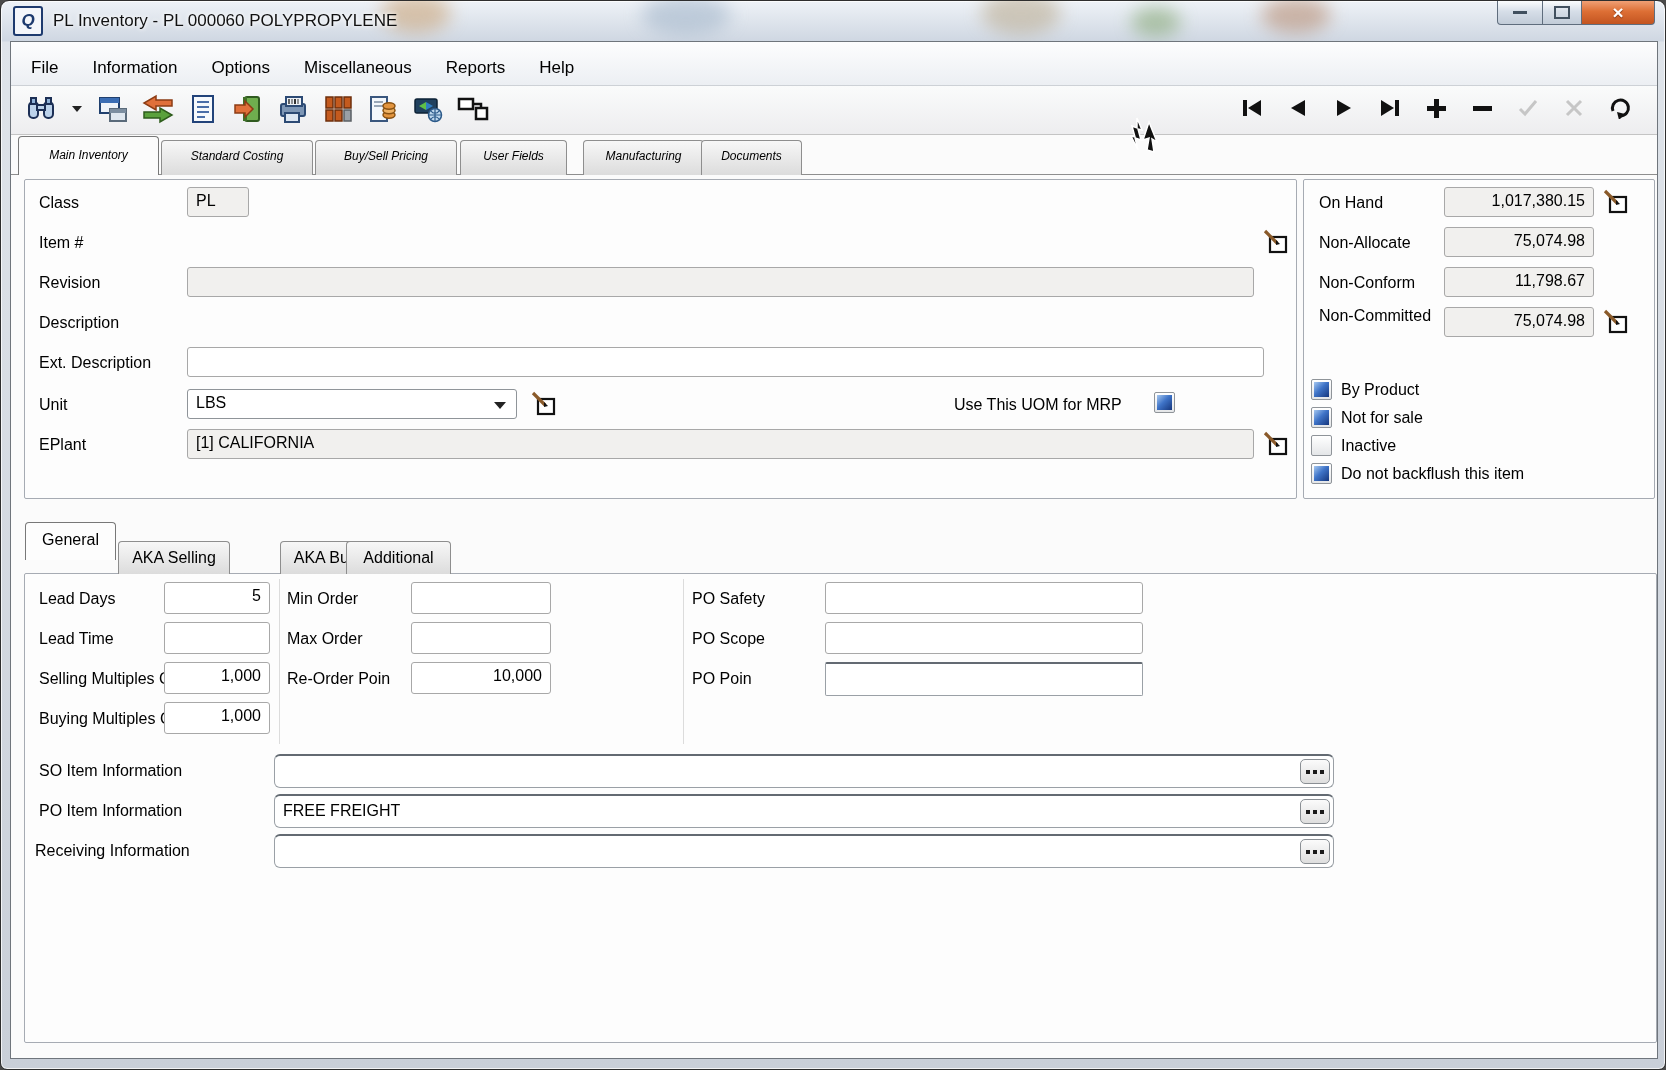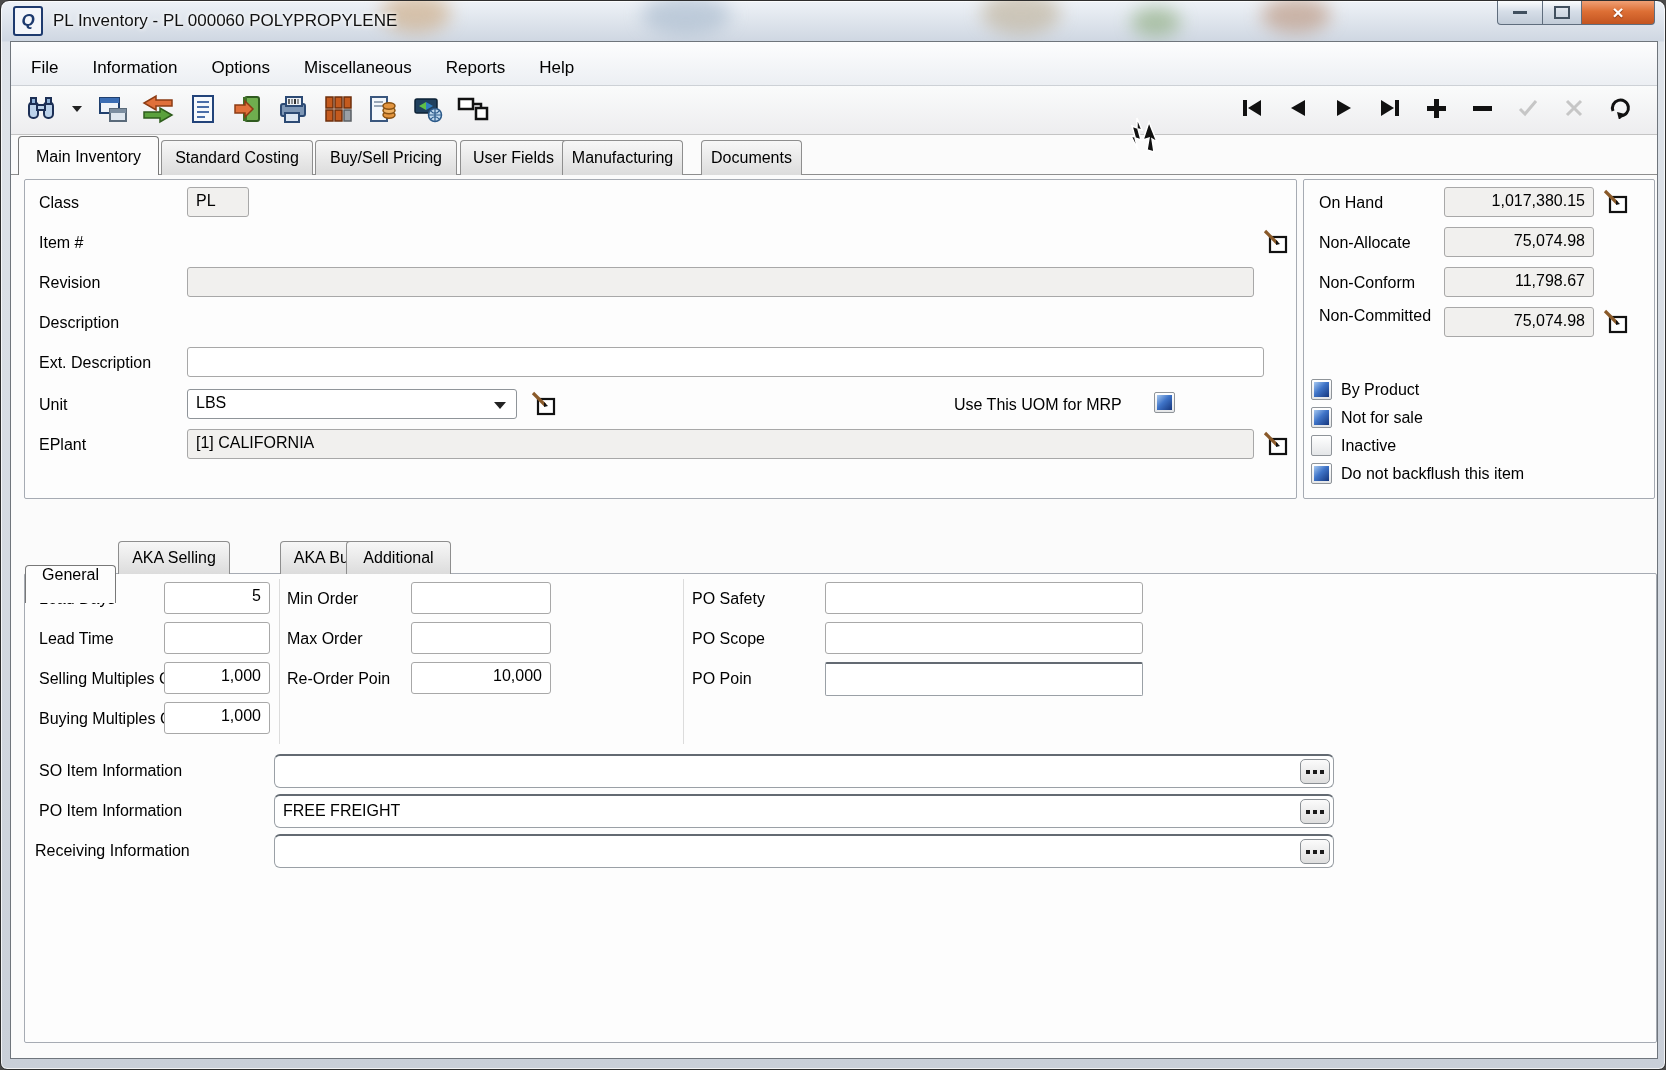--- a/index.html
+++ b/index.html
@@ -33,21 +33,21 @@
   #toolbar{position:absolute;left:0;top:44px;width:100%;height:48px;background:linear-gradient(#fafbfb,#ededef);
     border-bottom:1px solid #c4c4c4;}
   #tb-left{position:absolute;left:14px;top:7px;display:flex;align-items:center;gap:13px;}
   .tbtn{width:32px;height:32px;display:flex;align-items:center;justify-content:center;}
   #tb-right{position:absolute;left:1228px;top:9px;display:flex;align-items:center;gap:20px;}
   .navbtn{width:26px;height:26px;display:flex;align-items:center;justify-content:center;}
   #busy-cursor{position:absolute;left:1118px;top:30px;}
   
   #tabline{position:absolute;left:0;top:132px;width:100%;height:1px;background:#8e8e8e;}
   .tab{position:absolute;box-sizing:border-box;border:1px solid #8e8e8e;border-bottom:none;border-radius:4px 4px 0 0;
-    background:linear-gradient(#f7f7f7,#dcdcdc);font-size:16px;text-align:center;padding-top:8px;height:35px;top:98px;z-index:1;}
+    background:linear-gradient(#f7f7f7,#dcdcdc);font-size:12px;text-align:center;padding-top:8px;height:35px;top:98px;z-index:1;font-style:italic;}
   .tab.active{background:#fbfbfb;top:94px;height:39px;padding-top:11px;z-index:3;border-color:#787878;}
   
   .panel{position:absolute;border:1px solid #a6abb3;background:#fdfdfd;border-radius:2px;box-sizing:border-box;}
   .lbl{position:absolute;font-size:16px;color:#000;white-space:nowrap;z-index:4;}
   .fld{position:absolute;height:30px;box-sizing:border-box;border:1px solid #a8a8a8;border-radius:3px;background:#fff;
     font-size:16px;padding:4px 8px 0;white-space:nowrap;overflow:hidden;z-index:4;}
   .fld.ro{background:#f1f0ee;}
   .fld.num{text-align:right;}
   .fld.sunken{border:1px solid #9aa0a6;border-top:2px solid #636a72;border-radius:2px;height:34px;padding-top:6px;}
   .pencil{position:absolute;width:26px;height:26px;z-index:4;}
@@ -57,21 +57,21 @@
     background:linear-gradient(135deg,#a6c8f0 0%,#3f74c8 45%,#16377e 100%);}
   
   #unit-combo{position:absolute;left:176px;top:347px;width:330px;height:30px;border:1px solid #8f9499;border-radius:3px;
     background:#fff;box-sizing:border-box;z-index:4;}
   #unit-combo .val{position:absolute;left:8px;top:4px;font-size:16px;}
   #unit-combo .arrow{position:absolute;right:10px;top:12px;width:0;height:0;border-left:6px solid transparent;
     border-right:6px solid transparent;border-top:7px solid #222;}
   
   .subtab{position:absolute;box-sizing:border-box;border:1px solid #8e8e8e;border-bottom:none;border-radius:4px 4px 0 0;
     background:linear-gradient(#f7f7f7,#dcdcdc);font-size:16px;text-align:center;padding-top:7px;height:33px;top:499px;z-index:2;}
-  .subtab.active{background:#fdfdfd;top:523px;height:38px;padding-top:0;z-index:5;border-color:#787878;}
+  .subtab.active{background:#fdfdfd;top:480px;height:38px;padding-top:8px;z-index:5;border-color:#787878;}
   .vdiv{position:absolute;width:1px;background:#dcdcdc;z-index:3;}
   
   .info-fld{position:absolute;height:34px;box-sizing:border-box;border:1px solid #9aa0a6;border-top:2px solid #636a72;
     border-radius:6px;background:#fff;z-index:4;}
   .info-fld .val{position:absolute;left:8px;top:6px;font-size:16px;white-space:nowrap;}
   .ellipsis-btn{position:absolute;right:3px;top:3px;width:30px;height:25px;border:1px solid #8a8f94;border-radius:5px;
     background:linear-gradient(#fbfbfb,#dedede);display:flex;align-items:center;justify-content:center;gap:3px;box-sizing:border-box;}
   .ellipsis-btn i{width:4px;height:4px;background:#1a1a1a;display:block;}
 </style>
 </head>
@@ -265,21 +265,21 @@
           </svg>
         </div>
       </div>
     </div>
 
     <div id="tabline"></div>
     <div class="tab active" style="left:7px;width:141px;">Main Inventory</div>
     <div class="tab" style="left:150px;width:152px;">Standard Costing</div>
     <div class="tab" style="left:304px;width:142px;">Buy/Sell Pricing</div>
     <div class="tab" style="left:449px;width:107px;">User Fields</div>
-    <div class="tab" style="left:551px;width:121px;">Manufacturing</div>
+    <div class="tab" style="left:572px;width:121px;">Manufacturing</div>
     <div class="tab" style="left:690px;width:101px;">Documents</div>
 
     <div class="panel" style="left:13px;top:137px;width:1273px;height:320px;"></div>
 
     <span class="lbl" style="left:28px;top:152px;">Class</span>
     <div class="fld ro" style="left:176px;top:145px;width:62px;">PL</div>
 
     <span class="lbl" style="left:28px;top:192px;">Item #</span>
     <svg class="pencil" style="left:1252px;top:187px;" viewBox="0 0 26 26">
       <rect x="7" y="8" width="16" height="15" fill="#fff" stroke="#111" stroke-width="2.2"></rect>

